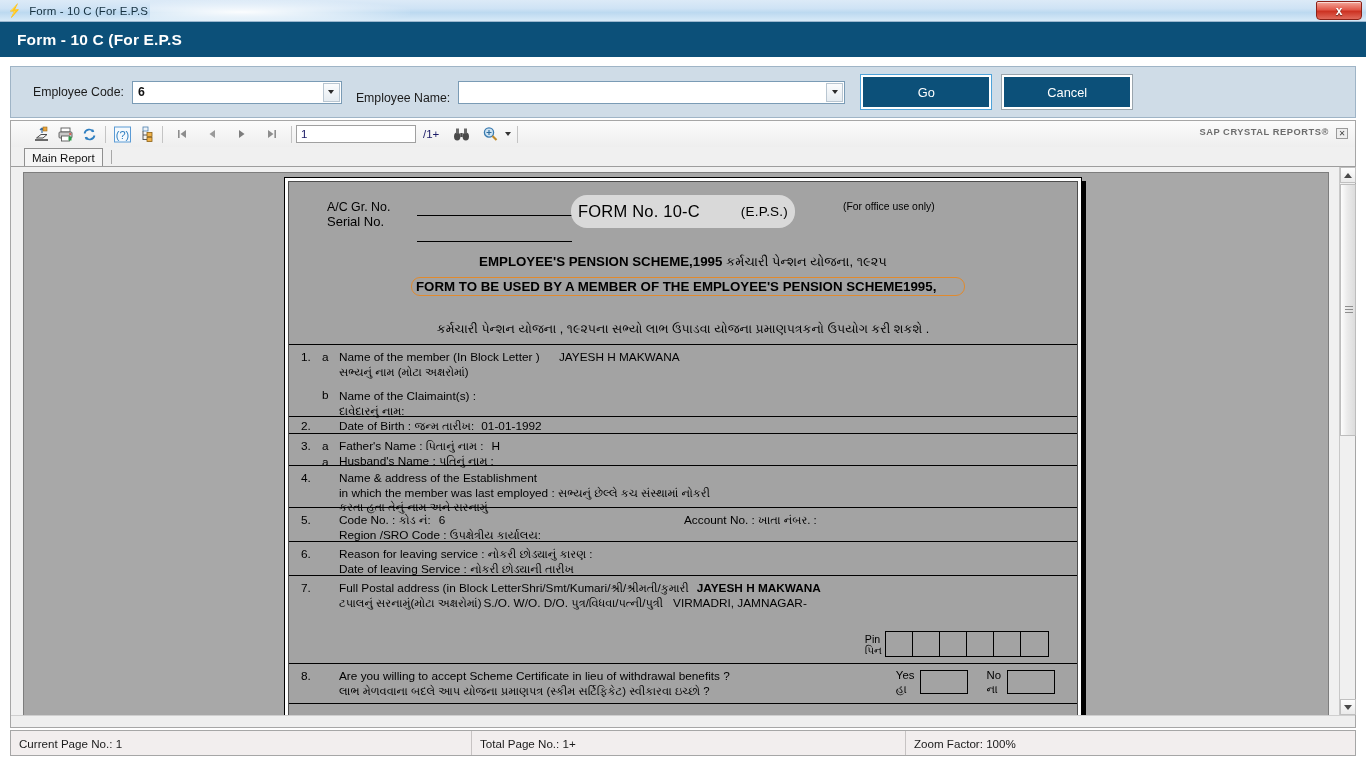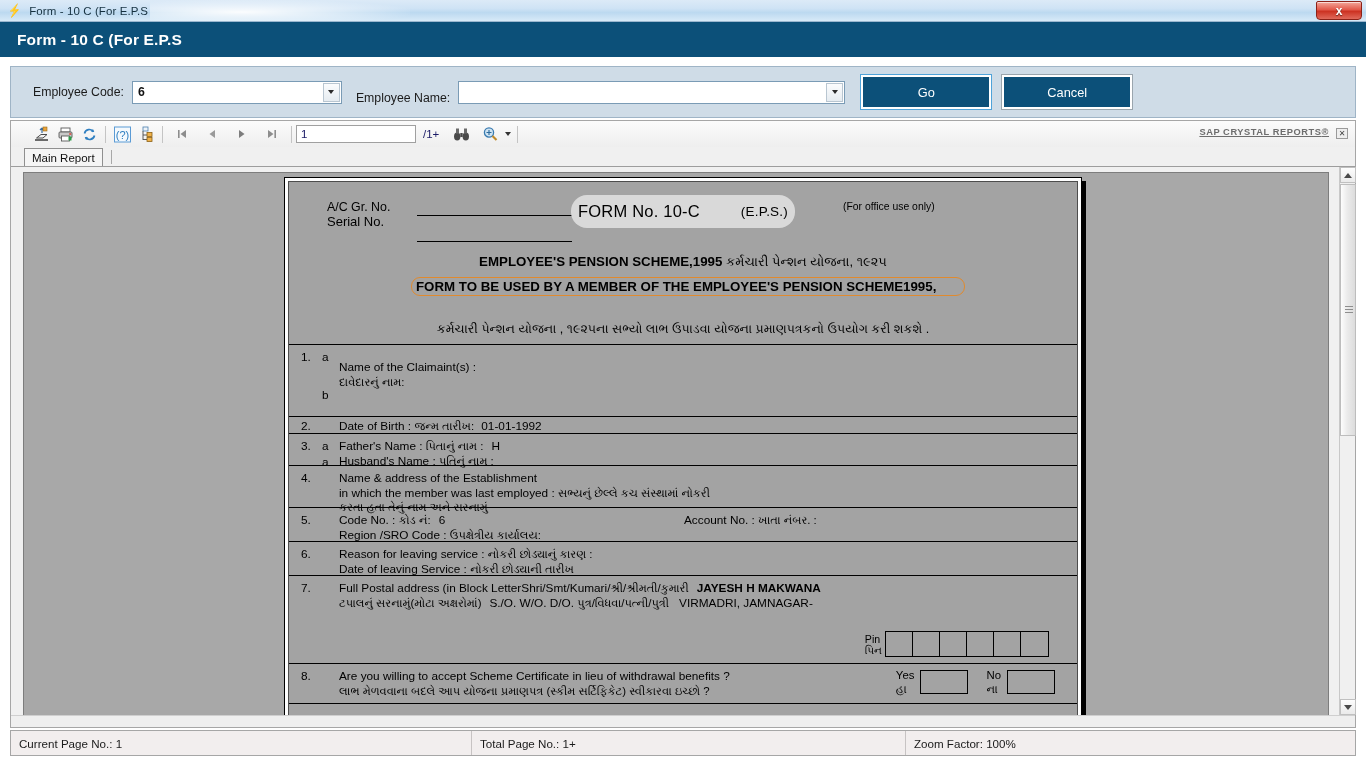--- a/index.html
+++ b/index.html
@@ -124,21 +124,21 @@
     width: 120px; height: 18px;
     background: #ffffff; border: 1px solid #a0a0a0;
     font-size: 11.5px; color: #1a1a66;
     display: flex; align-items: center;
     padding-left: 4px;
   }
   .ofpages { font-size: 11.5px; color: #1a1a66; margin-left: 7px; }
   #sapbrand {
     position: absolute; right: 26px; top: 6px;
     font-size: 9.3px; color: #6d6d6d;
-    letter-spacing: 0.55px; font-weight: bold; text-decoration: underline;
+    letter-spacing: 0.55px; font-weight: bold;
   }
   #cr-close {
     position: absolute; right: 7px; top: 7px;
     width: 12px; height: 11px;
     border: 1px solid #9a9a9a; background: #eeeeee;
     font-size: 8px; color: #444;
     display: flex; align-items: center; justify-content: center;
   }
 
   #tabstrip {
@@ -435,20 +435,25 @@
             </div>
             <div class="line-form">
               <span style="padding-left:4px;">FORM TO BE USED BY A MEMBER OF THE EMPLOYEE'S PENSION SCHEME1995,</span>
             </div>
             <div class="line-guj2">કર્મચારી પેન્શન યોજના , ૧૯૨૫ના સભ્યો લાભ ઉપાડવા  યોજના પ્રમાણપત્રકનો ઉપયોગ કરી શકશે .</div>
           </div>
 
           <div class="row" style="height:72px;">
             <span class="num">1.</span>
             <span class="sub">a</span>
+            <div class="rtxt">
+              <span>Name of the member (In Block Letter )</span>
+              <span style="margin-left:16px;">JAYESH H MAKWANA</span><br>
+              <span class="guj">સભ્યનું નામ (મોટા અક્ષરોમાં)</span>
+            </div>
             <span class="sub" style="top:43px;">b</span>
             <div class="rtxt" style="margin-top:10px;">
               <span>Name of the Claimaint(s) :</span><br>
               <span class="guj">દાવેદારનું નામ:</span>
             </div>
           </div>
 
           <div class="row" style="height:17px; padding-top:2px;">
             <span class="num" style="top:2px;">2.</span>
             <div class="rtxt" style="margin-left:50px;">
@@ -494,21 +499,21 @@
             <div class="rtxt">
               <span>Reason for leaving service : </span><span class="guj">નોકરી છોડ્યાનું કારણ :</span><br>
               <span>Date of leaving Service : </span><span class="guj">નોકરી છોડ્યાની તારીખ</span>
             </div>
           </div>
 
           <div class="row" style="height:88px;">
             <span class="num">7.</span>
             <div class="rtxt">
               <span>Full Postal address (in Block LetterShri/Smt/Kumari/</span><span class="guj">શ્રી/શ્રીમતી/કુમારી</span><span class="val" style="margin-left:8px;">JAYESH H MAKWANA</span><br>
-              <span class="guj">ટપાલનું સરનામું(મોટા અક્ષરોમાં)</span><span style="margin-left:8px;">S./O. W/O. D/O. </span><span class="guj">પુત્ર/વિધવા/પત્ની/પુત્રી</span><span style="margin-left:10px;">VIRMADRI, JAMNAGAR-</span>
+              <span class="guj">ટપાલનું સરનામું(મોટા અક્ષરોમાં)</span><span style="margin-left:2px;">S./O. W/O. D/O. </span><span class="guj">પુત્ર/વિધવા/પત્ની/પુત્રી</span><span style="margin-left:10px;">VIRMADRI, JAMNAGAR-</span>
             </div>
             <div class="pinwrap">
               <div class="pinlabel">
                 <div>Pin</div>
                 <div>પિન</div>
               </div>
               <div class="pinboxes">
                 <div class="pincell"></div>
                 <div class="pincell"></div>
                 <div class="pincell"></div>

